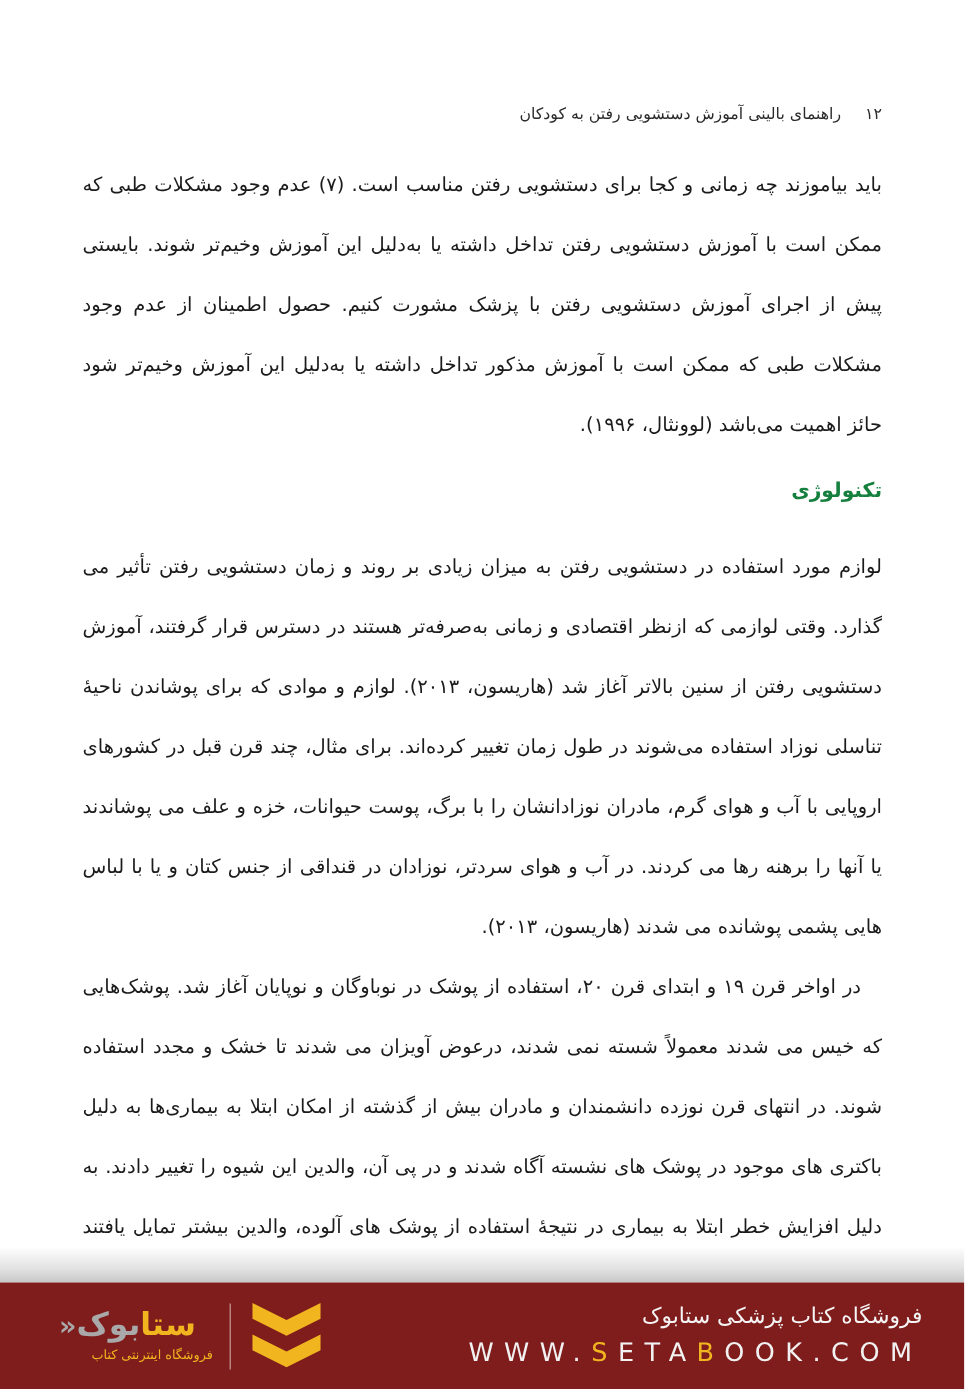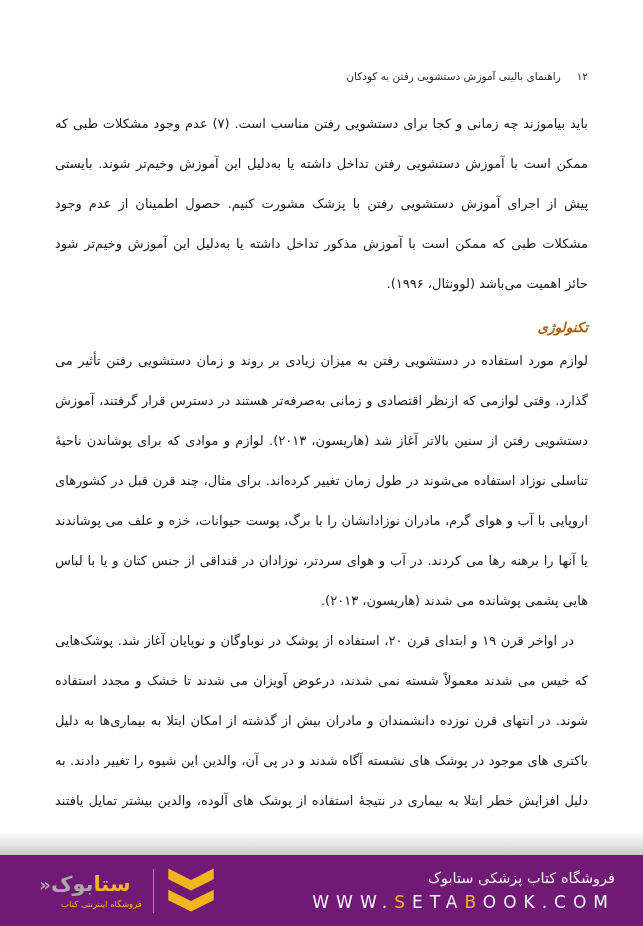--- a/index.html
+++ b/index.html
@@ -24,38 +24,38 @@
   }
   .running-header .pagenum{font-weight:normal;}
   .page-content p{
     margin:0;
     font-size:13px;
     line-height:40px;
     text-align:justify;
   }
   .page-content p.indent{text-indent:14px;}
   .h-tech{
-    margin:15px 0 6px 0;
-    font-size:13.5px;font-weight:bold;font-style:italic;
-    color:#a16207;
+    margin:15px 0 24px 0;
+    font-size:13.5px;font-weight:bold;
+    color:#15803d;
   }
   .h-review{
     margin:20px 0 9px 0;
     font-size:16.5px;font-weight:bold;
     color:#0d0d0d;
   }
   
   .fade-band{
     height:24px;flex-shrink:0;
     background:linear-gradient(to bottom,#ffffff 0%,#e3e3e3 60%,#c7c7c7 100%);
   }
   
   .footer{
     height:71px;flex-shrink:0;
-    background:#701a75;
+    background:#7f1d1d;
     display:flex;align-items:center;justify-content:space-between;
     padding:0 28px;box-sizing:border-box;
   }
   .logo-group{display:flex;align-items:center;gap:11px;}
   .wordmark-block{display:flex;flex-direction:column;align-items:center;}
   .wordmark{
     direction:rtl;
     font-size:21px;font-weight:bold;line-height:22px;
     color:#a9a9a9;white-space:nowrap;
   }

